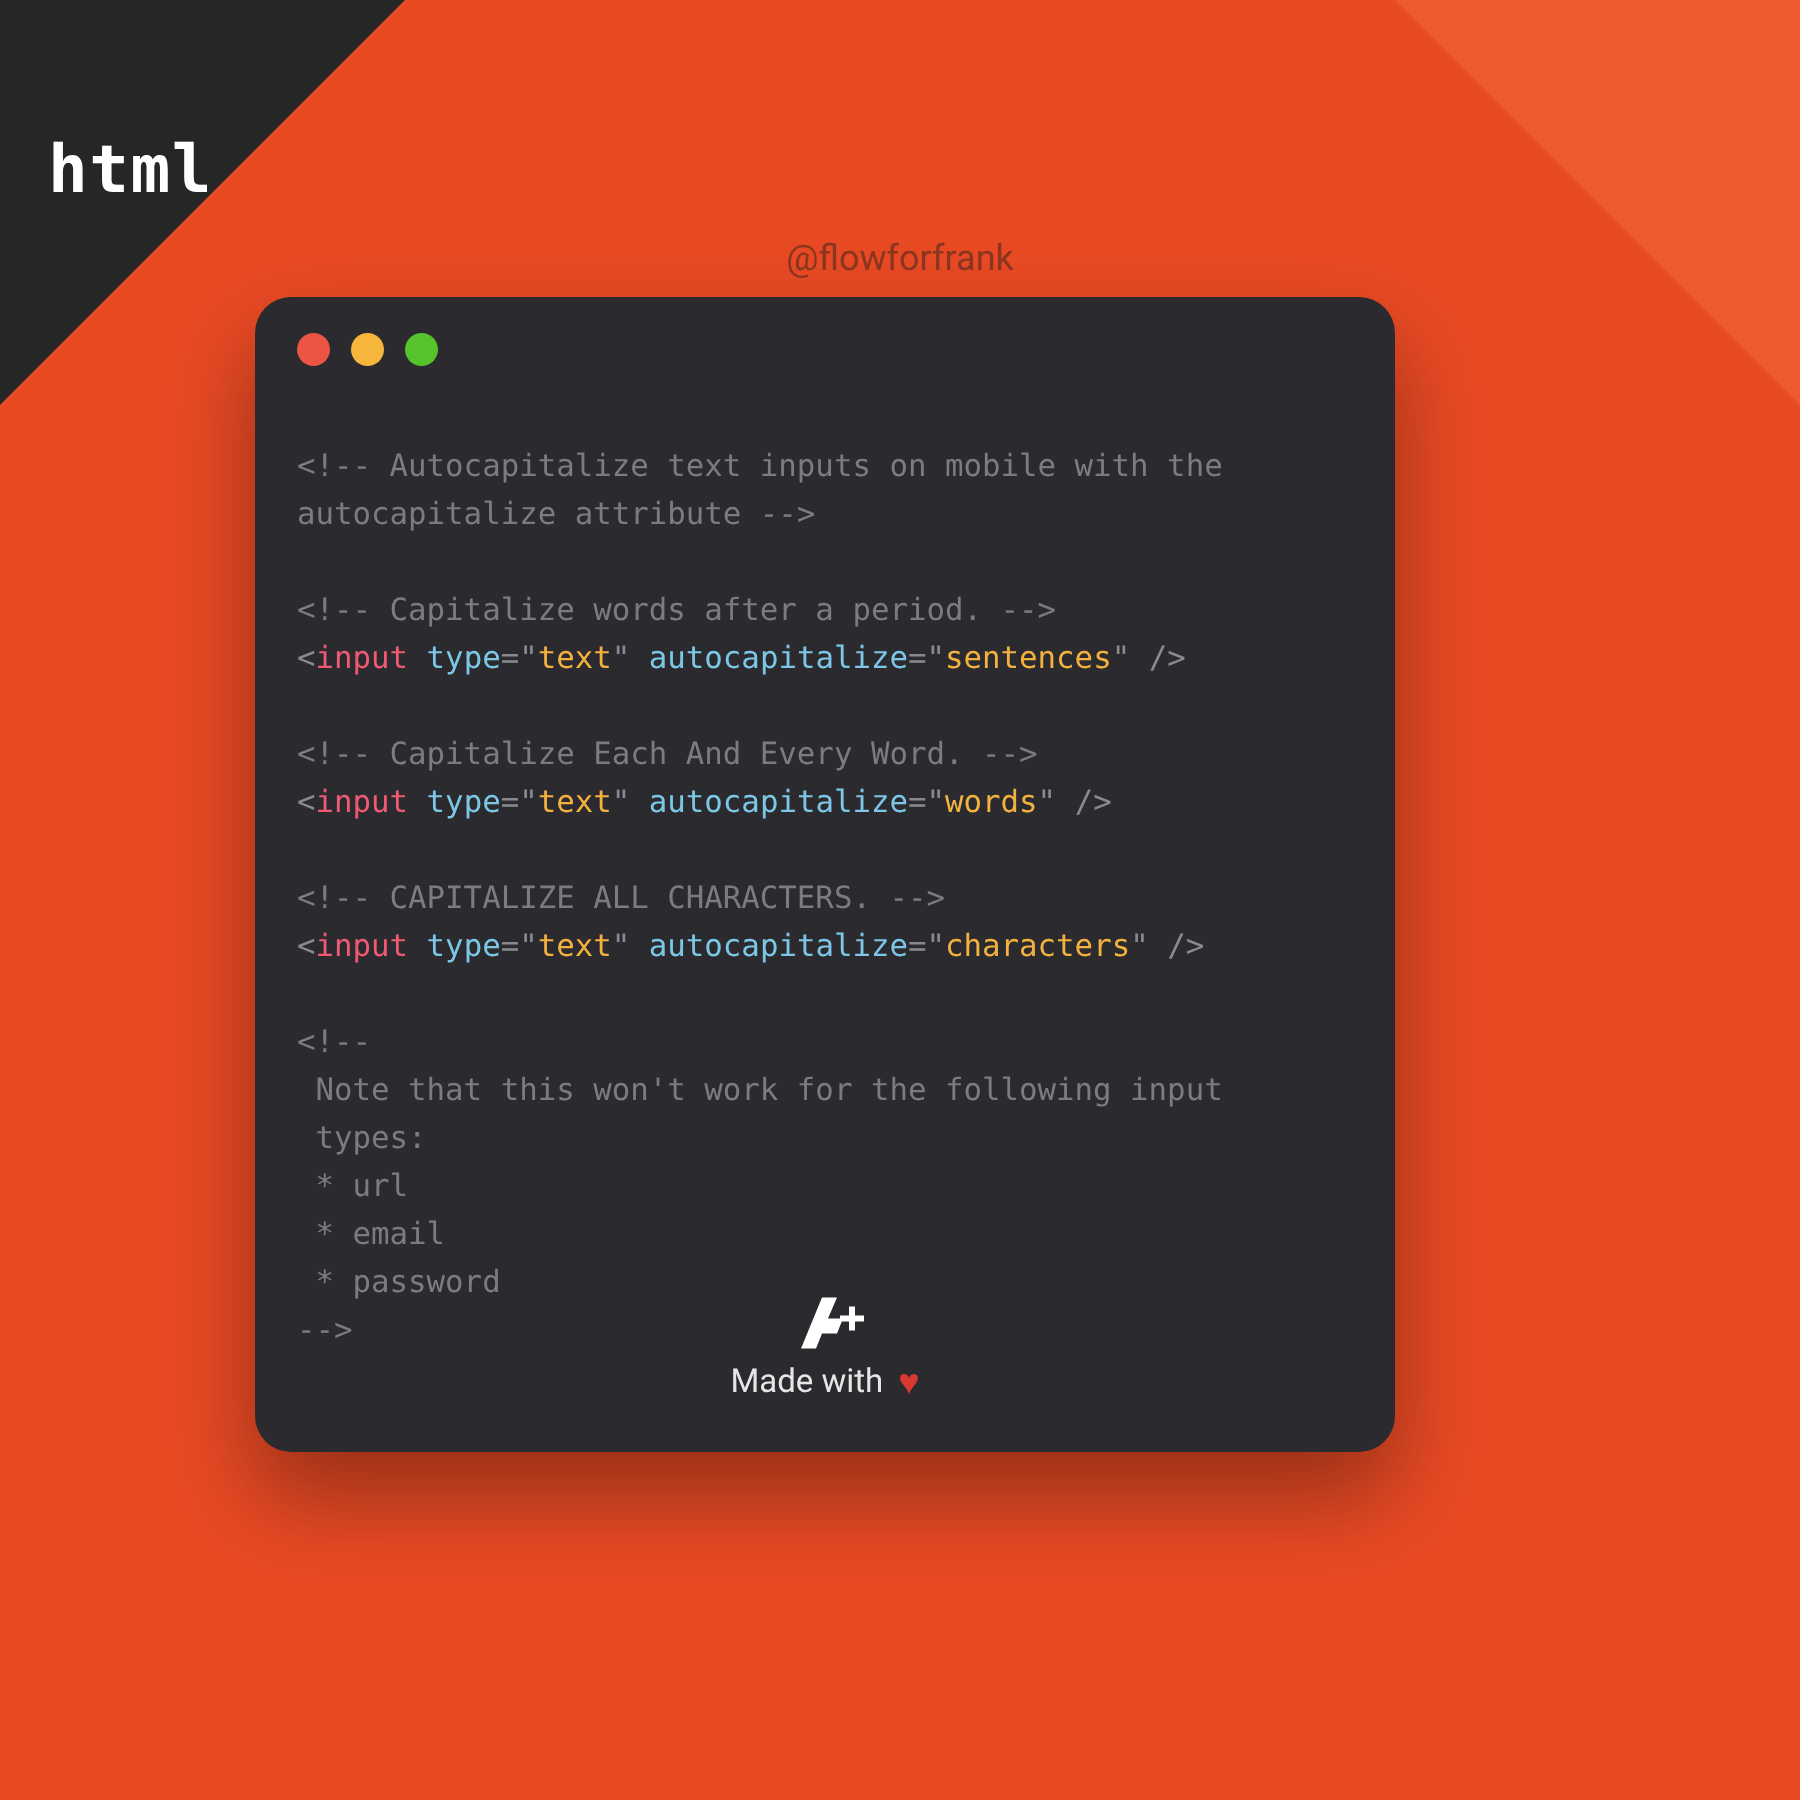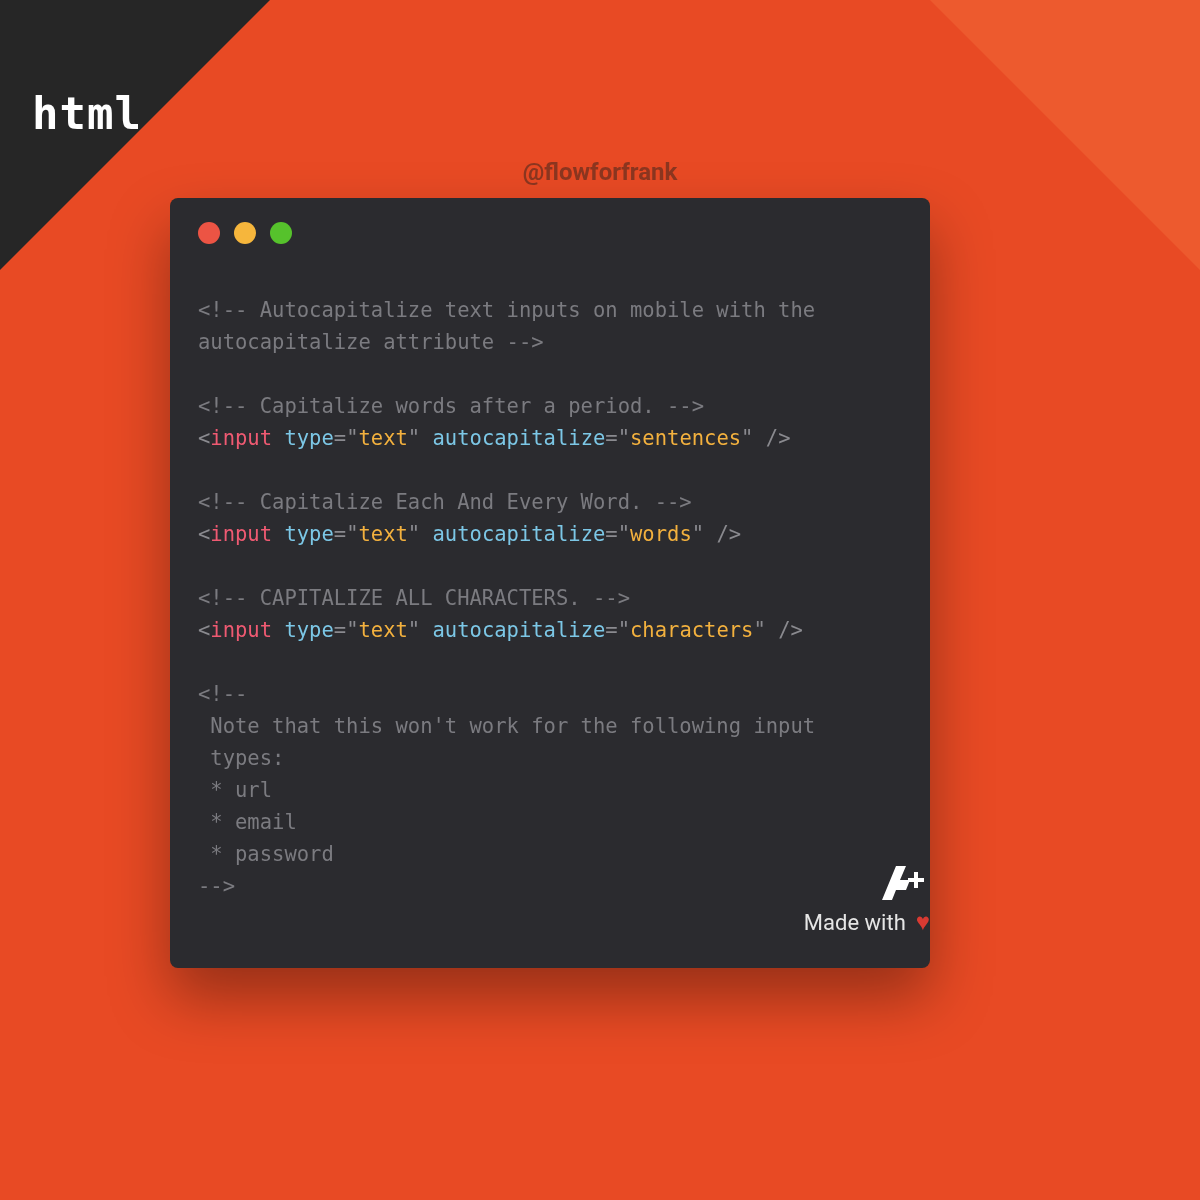--- a/index.html
+++ b/index.html
@@ -4,37 +4,37 @@
 <style>
   *{margin:0;padding:0;box-sizing:border-box;}
   html,body{width:1200px;height:1200px;overflow:hidden;font-family:-apple-system,BlinkMacSystemFont,"Segoe UI",Roboto,Arial,sans-serif;}
   body{background:#e84a24;position:relative;}
   
   .tri-dark{position:absolute;top:0;left:0;width:0;height:0;border-top:270px solid #262626;border-right:270px solid transparent;}
   .badge-txt{position:absolute;top:88px;left:32px;color:#fff;font-family:"Consolas","Menlo",monospace;font-weight:700;font-size:44px;letter-spacing:1px;}
   
   .tri-light{position:absolute;top:0;right:0;width:0;height:0;border-top:270px solid #ed5a2e;border-left:270px solid transparent;}
   
-  .handle{position:absolute;top:158px;left:0;right:0;text-align:center;color:rgba(64,38,30,0.55);font-size:24px;font-weight:700;}
+  .handle{position:absolute;top:158px;left:0;right:0;text-align:center;color:rgba(64,38,30,0.55);font-size:24px;font-weight:400;}
   
-  .card{position:absolute;top:198px;left:170px;width:760px;height:770px;background:#2b2b2f;border-radius:8px;box-shadow:0 30px 60px rgba(0,0,0,0.35);}
+  .card{position:absolute;top:198px;left:170px;width:760px;height:770px;background:#2b2b2f;border-radius:24px;box-shadow:0 30px 60px rgba(0,0,0,0.35);}
   .traffic{display:flex;gap:14px;padding:24px 28px 10px 28px;}
   .dot{width:22px;height:22px;border-radius:50%;}
   .dot.red{background:#ec5444;}
   .dot.yellow{background:#f6b63c;}
   .dot.green{background:#56c22c;}
   .code{padding:8px 28px 0 28px;font-family:"SFMono-Regular","Consolas","Menlo",monospace;font-size:20.5px;line-height:32px;color:#8a8a8f;white-space:pre;}
   .cm{color:#7b7b80;}                 
   .br{color:#8a8a8f;}                 
   .tg{color:#ef5a72;}                 
   .at{color:#7cc7e6;}                 
   .eq{color:#8a8a8f;}
   .qt{color:#8a8a8f;}                 
   .st{color:#f3b13e;}                 
-  .footer{position:absolute;bottom:32px;left:0;right:0;display:flex;flex-direction:column;align-items:flex-end;gap:6px;}
+  .footer{position:absolute;bottom:32px;left:0;right:0;display:flex;flex-direction:column;align-items:center;gap:6px;}
   .aplus{display:flex;align-items:center;gap:4px;color:#fff;}
   .aplus svg{display:block;}
   .made{display:flex;align-items:center;gap:10px;color:#e6e6e6;font-size:22px;font-weight:400;}
   .heart{color:#d83a32;font-size:24px;}
 </style>
 </head>
 <body>
 
 <div class="tri-light"></div>
 <div class="tri-dark"></div>

